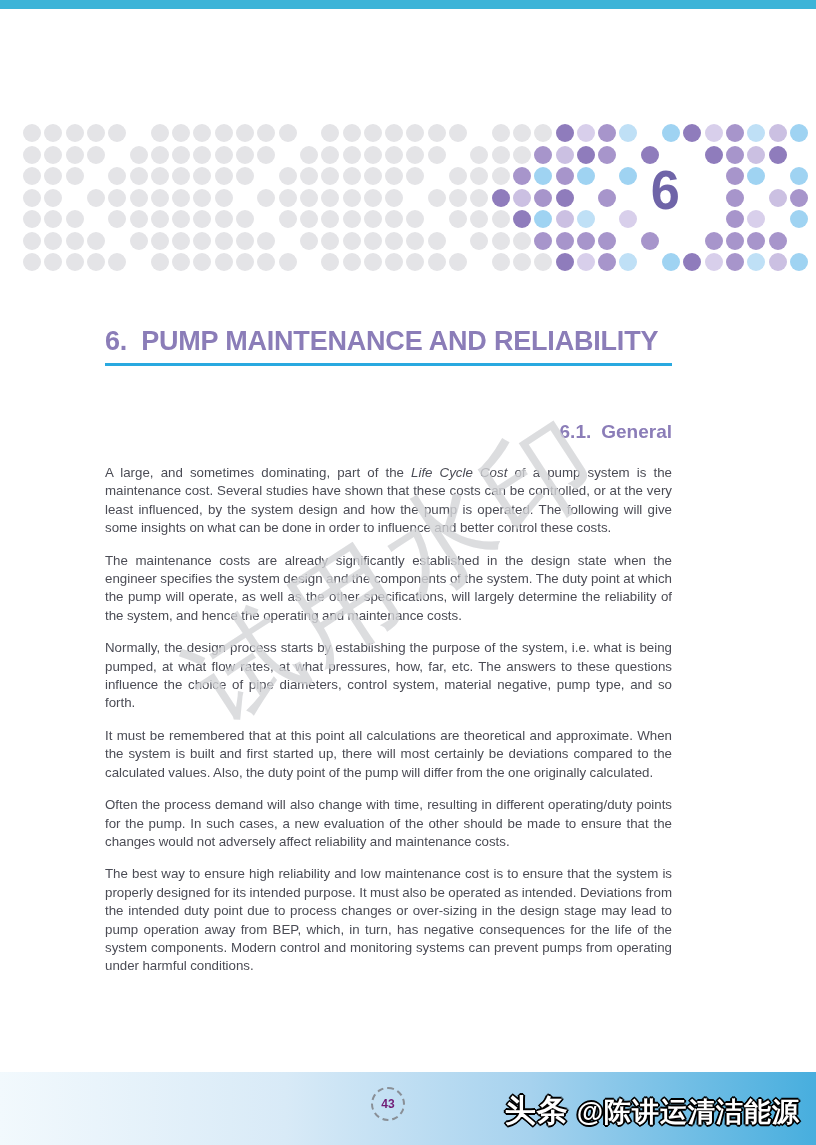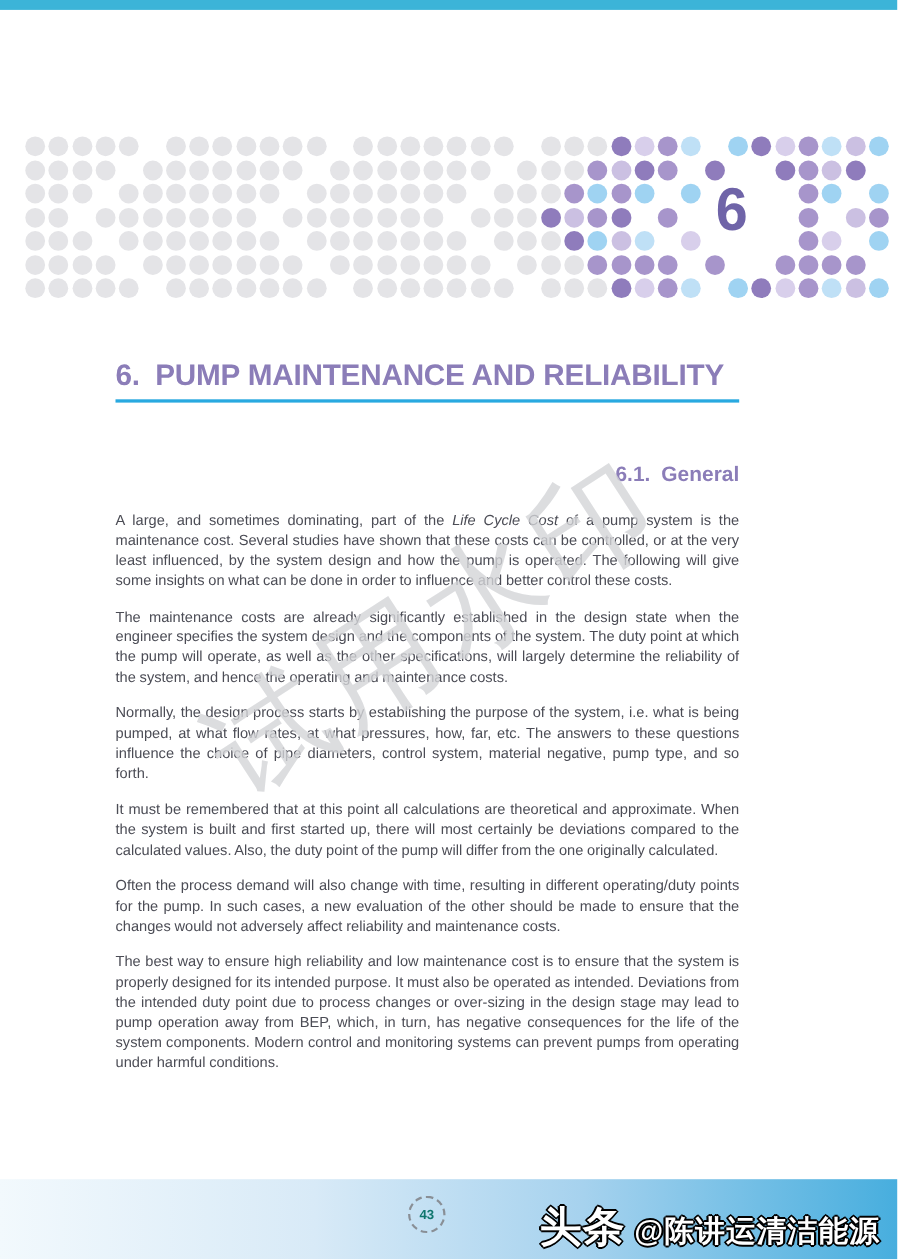--- a/index.html
+++ b/index.html
@@ -29,26 +29,26 @@
   .watermark{position:absolute;left:160px;top:505px;width:470px;height:130px;line-height:130px;
              text-align:center;font-size:108px;letter-spacing:8px;font-weight:200;
              color:#d4d5d8;opacity:.8;transform:rotate(-33deg);pointer-events:none;white-space:nowrap;}
 
   
   .bottom-bar{position:absolute;left:0;top:1072px;width:816px;height:73px;
               background:linear-gradient(90deg,#f2f9fd 0%,#d8eaf7 35%,#a6d2ee 65%,#47aede 100%);}
   .page-badge{position:absolute;left:371px;top:1087px;width:34px;height:34px;box-sizing:border-box;
               border:2px dashed #898f96;border-radius:50%;display:flex;align-items:center;
               justify-content:center;}
-  .page-badge span{font-size:12px;font-weight:bold;color:#0f766e;}
+  .page-badge span{font-size:12px;font-weight:bold;color:#701a75;}
   .brand{position:absolute;right:16px;top:1090px;font-size:27px;font-weight:900;color:#ffffff;
          letter-spacing:1px;white-space:nowrap;
          text-shadow:-2px 0 0 #000,2px 0 0 #000,0 -2px 0 #000,0 2px 0 #000,
                      -1px -1px 0 #000,1px -1px 0 #000,-1px 1px 0 #000,1px 1px 0 #000;}
-  .brand .logo{font-size:38px;margin-right:8px;}
+  .brand .logo{font-size:31px;margin-right:8px;}
 </style>
 </head>
 <body>
 
 <div class="page">
 
   <div class="top-bar"></div>
 
   <div class="dot-band" id="dotBand">
     <div class="chapter-num">6</div>

